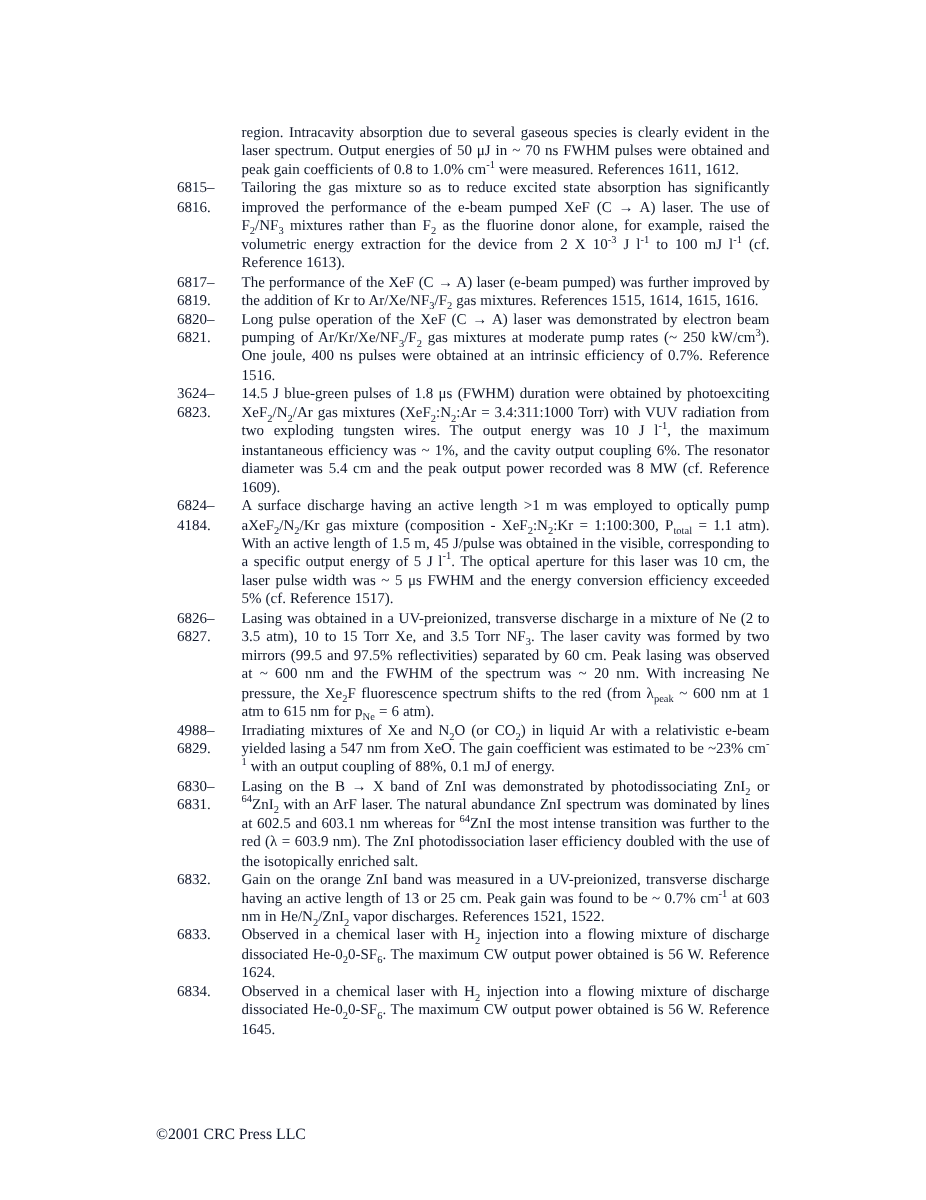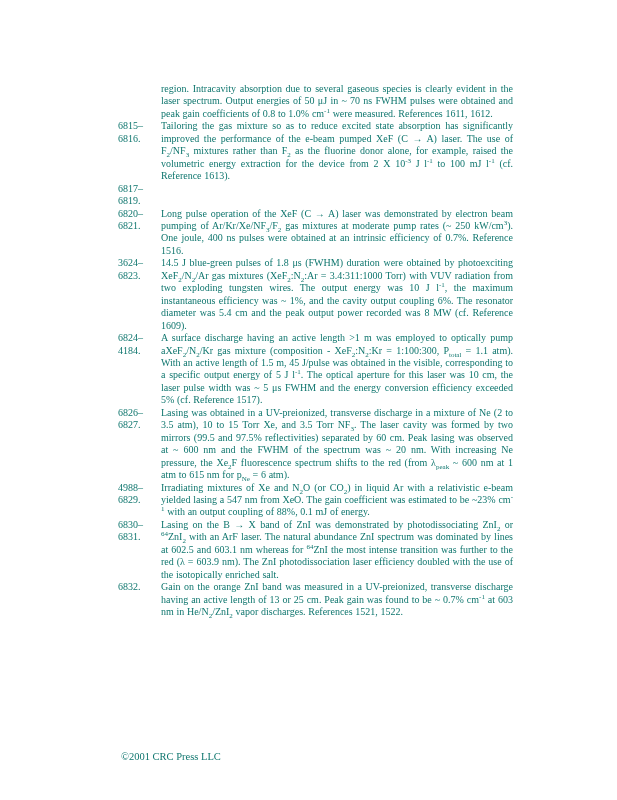--- a/index.html
+++ b/index.html
@@ -5,21 +5,21 @@
   html, body {
     margin: 0;
     padding: 0;
     background: #ffffff;
   }
   .page {
     position: relative;
     width: 617px;
     height: 800px;
     background: #ffffff;
-    color: #0f766e;
+    color: #0f172a;
     font-family: "Liberation Serif", "DejaVu Serif", serif;
     overflow: hidden;
   }
   .entries {
     position: absolute;
     left: 118px;
     top: 83px;
     width: 398px;
   }
   .entry-row {
@@ -42,21 +42,21 @@
     font-size: 10px;
     line-height: 12.45px;
     word-spacing: 0.2px;
   }
   .entry-text sub, .entry-text sup {
     font-size: 70%;
     line-height: 0;
   }
   .footer {
     position: absolute;
-    left: 121px;
+    left: 104px;
     top: 750px;
     font-size: 10.5px;
     line-height: 13px;
   }
 </style>
 </head>
 <body>
 
 <div class="page">
   <div class="entries">
@@ -71,20 +71,21 @@
           <div>6816.</div>
         </div>
     <div class="entry-text">Tailoring the gas mixture so as to reduce excited state absorption has significantly improved the performance of the e-beam pumped XeF (C → A) laser. The use of F<sub>2</sub>/NF<sub>3</sub> mixtures rather than F<sub>2</sub> as the fluorine donor alone, for example, raised the volumetric energy extraction for the device from 2 X 10<sup>-3</sup> J l<sup>-1</sup> to 100 mJ l<sup>-1</sup> (cf. Reference 1613).</div>
   </div>
 
   <div class="entry-row">
     <div class="entry-num">
           <div>6817–</div>
           <div>6819.</div>
         </div>
+    <div class="entry-text">The performance of the XeF (C → A) laser (e-beam pumped) was further improved by the addition of Kr to Ar/Xe/NF<sub>3</sub>/F<sub>2</sub> gas mixtures. References 1515, 1614, 1615, 1616.</div>
   </div>
 
   <div class="entry-row">
     <div class="entry-num">
           <div>6820–</div>
           <div>6821.</div>
         </div>
     <div class="entry-text">Long pulse operation of the XeF (C → A) laser was demonstrated by electron beam pumping of Ar/Kr/Xe/NF<sub>3</sub>/F<sub>2</sub> gas mixtures at moderate pump rates (~ 250 kW/cm<sup>3</sup>). One joule, 400 ns pulses were obtained at an intrinsic efficiency of 0.7%. Reference 1516.</div>
   </div>
 
@@ -128,16 +129,28 @@
     <div class="entry-text">Lasing on the B → X band of ZnI was demonstrated by photodissociating ZnI<sub>2</sub> or <sup>64</sup>ZnI<sub>2</sub> with an ArF laser. The natural abundance ZnI spectrum was dominated by lines at 602.5 and 603.1 nm whereas for <sup>64</sup>ZnI the most intense transition was further to the red (λ = 603.9 nm). The ZnI photodissociation laser efficiency doubled with the use of the isotopically enriched salt.</div>
   </div>
 
   <div class="entry-row">
     <div class="entry-num">
           <div>6832.</div>
         </div>
     <div class="entry-text">Gain on the orange ZnI band was measured in a UV-preionized, transverse discharge having an active length of 13 or 25 cm. Peak gain was found to be ~ 0.7% cm<sup>-1</sup> at 603 nm in He/N<sub>2</sub>/ZnI<sub>2</sub> vapor discharges. References 1521, 1522.</div>
   </div>
 
+  <div class="entry-row">
+    <div class="entry-num">
+          <div>6833.</div>
+        </div>
+    <div class="entry-text">Observed in a chemical laser with H<sub>2</sub> injection into a flowing mixture of discharge dissociated He-0<sub>2</sub>0-SF<sub>6</sub>. The maximum CW output power obtained is  56  W. Reference 1624.</div>
+  </div>
 
+  <div class="entry-row">
+    <div class="entry-num">
+          <div>6834.</div>
+        </div>
+    <div class="entry-text">Observed in a chemical laser with H<sub>2</sub> injection into a flowing mixture of discharge dissociated He-0<sub>2</sub>0-SF<sub>6</sub>. The maximum CW output power obtained is  56  W. Reference 1645.</div>
+  </div>
 </div>
   <div class="footer">©2001 CRC Press LLC</div>
 </div>
 
 </body></html>

